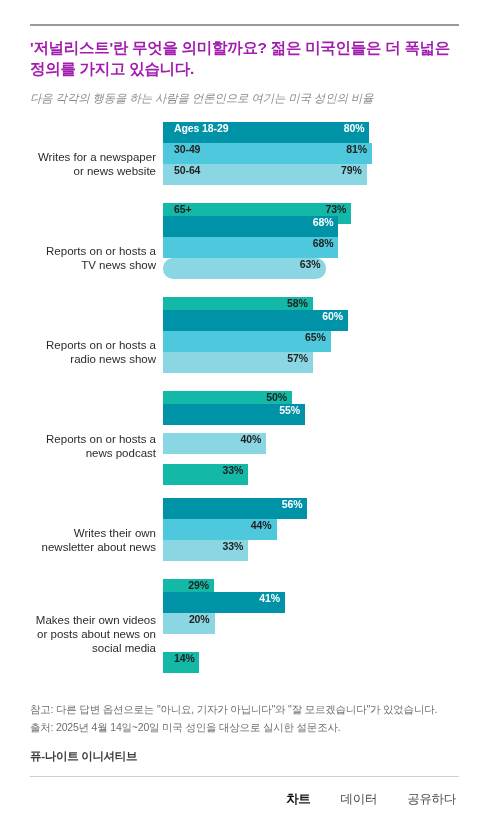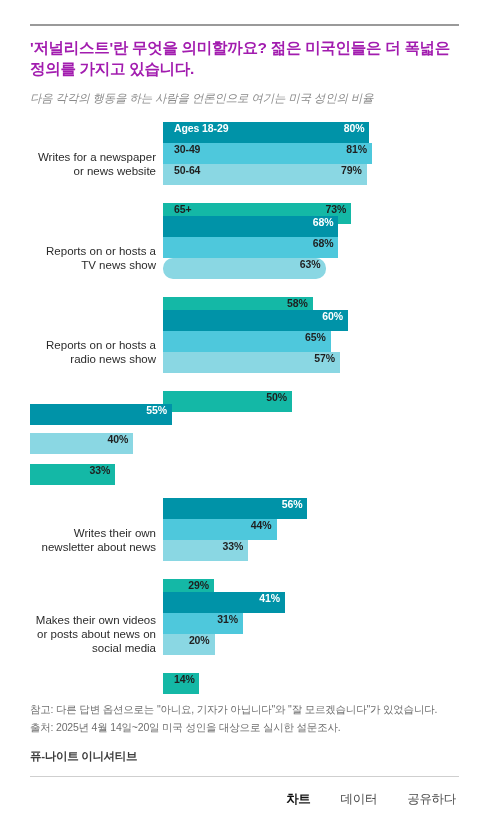--- a/index.html
+++ b/index.html
@@ -250,34 +250,35 @@
               <span class="bar-value">60%</span>
             </div>
           </div>
           <div class="bar-row">
             <div class="bar s1" style="width: 167.7px;">
               <span></span>
               <span class="bar-value">65%</span>
             </div>
           </div>
           <div class="bar-row">
-            <div class="bar s2" style="width: 177px;">
+            <div class="bar s2" style="width: 150px;">
               <span></span>
               <span class="bar-value">57%</span>
             </div>
           </div>
           <div class="bar-row">
             <div class="bar s3" style="width: 129px;">
               <span></span>
               <span class="bar-value">50%</span>
             </div>
           </div>
         </div>
       </div>
       <div class="group">
+        <div class="group-label">Reports on or hosts a news podcast</div>
         <div class="bars">
           <div class="bar-row">
             <div class="bar s0" style="width: 141.9px;">
               <span></span>
               <span class="bar-value">55%</span>
             </div>
           </div>
           <div class="bar-row">
             <div class="bar s2" style="width: 103.2px; margin-top: 15px;">
               <span></span>
@@ -321,26 +322,20 @@
           </div>
         </div>
       </div>
       <div class="group">
         <div class="group-label">Makes their own videos or posts about news on social media</div>
         <div class="bars">
           <div class="bar-row">
             <div class="bar s0" style="width: 122px;">
               <span></span>
               <span class="bar-value">41%</span>
-            </div>
-          </div>
-          <div class="bar-row">
-            <div class="bar s1" style="width: 79.98px;">
-              <span></span>
-              <span class="bar-value">31%</span>
             </div>
           </div>
           <div class="bar-row">
             <div class="bar s2" style="width: 51.6px;">
               <span></span>
               <span class="bar-value">20%</span>
             </div>
           </div>
           <div class="bar-row">
             <div class="bar s3" style="width: 36.12px;">

